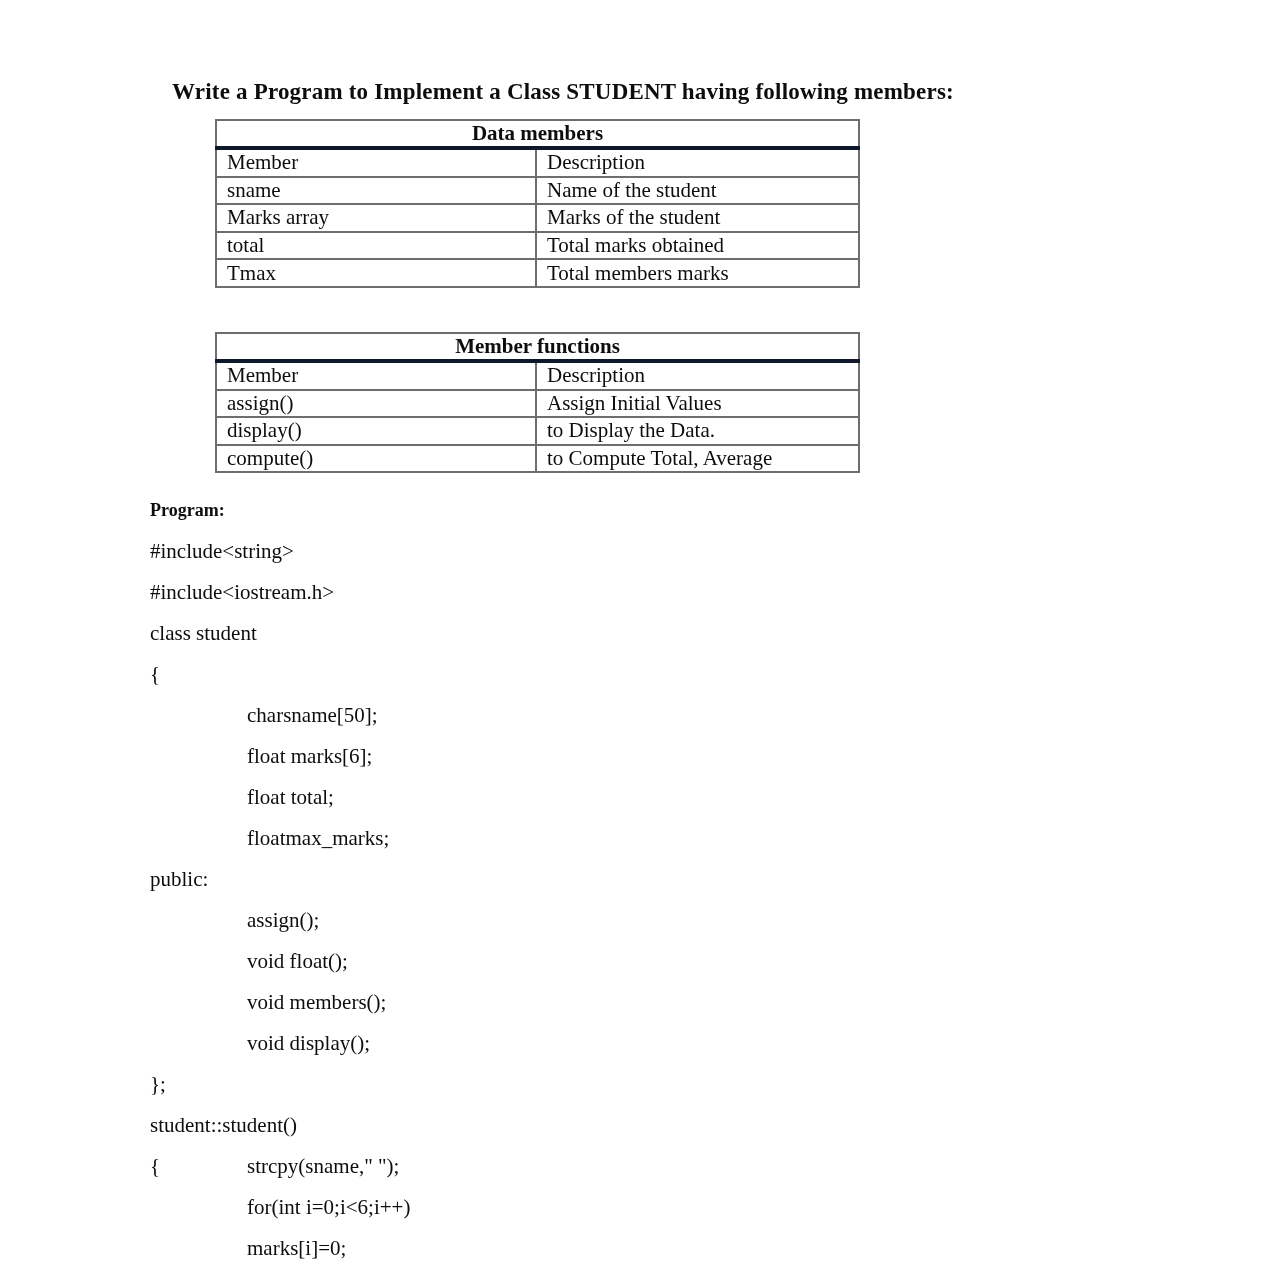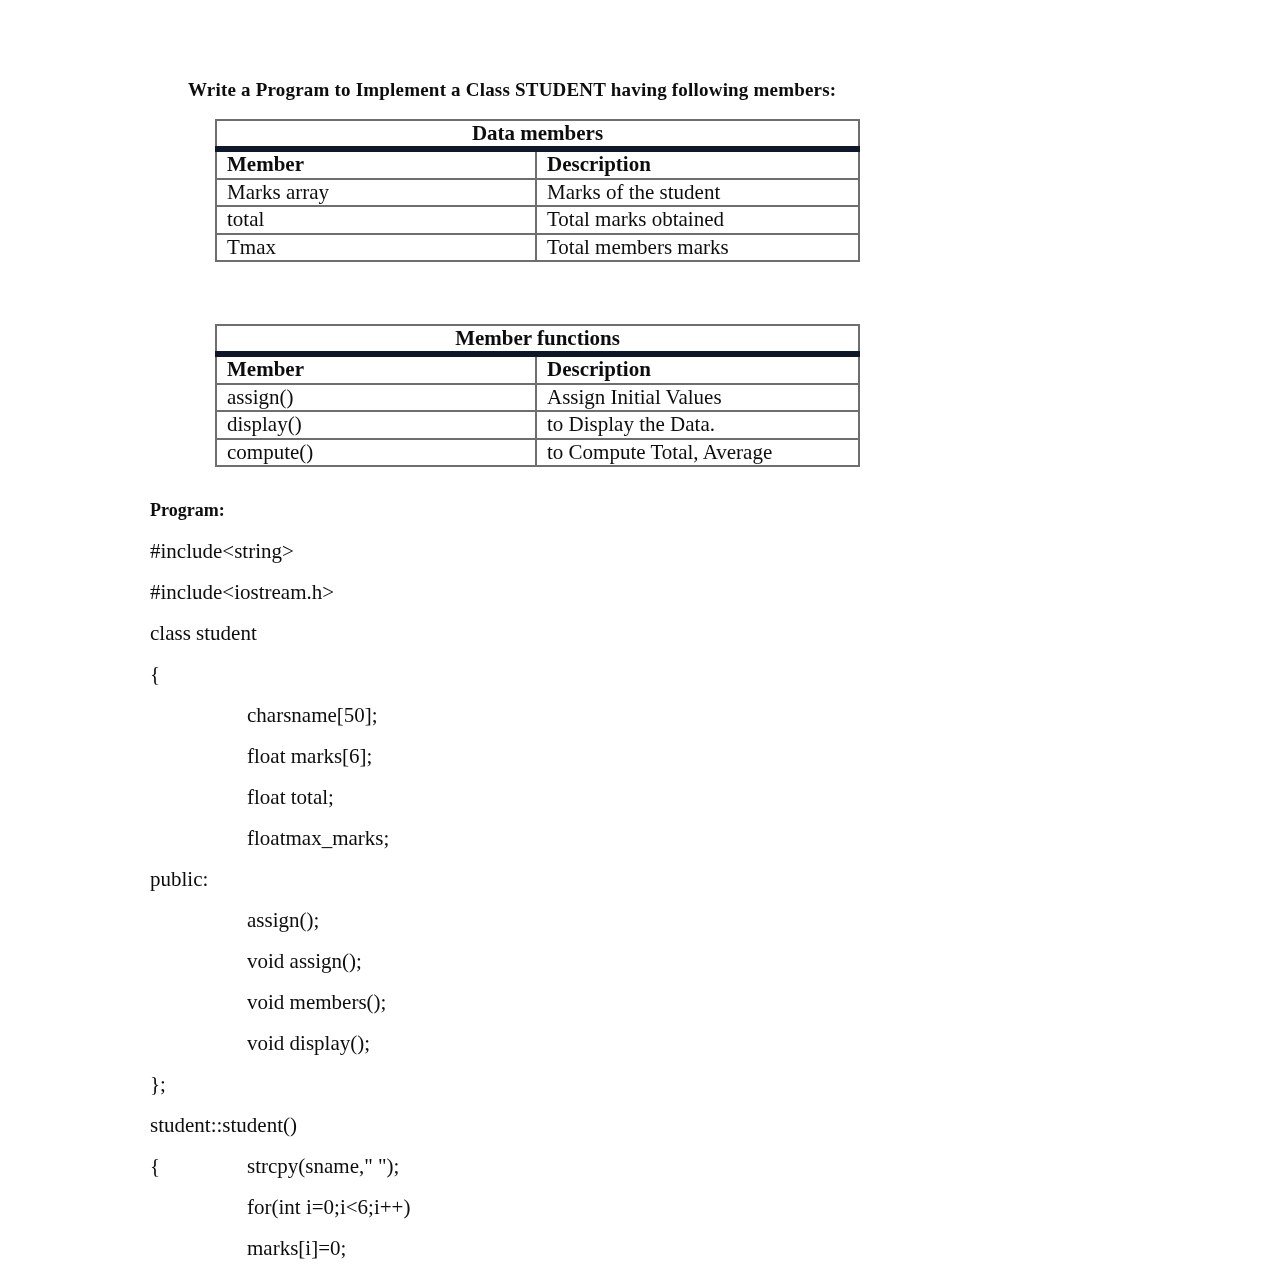--- a/index.html
+++ b/index.html
@@ -11,57 +11,57 @@
     height: 1281px;
     background: #ffffff;
     color: #0d0d0d;
     font-family: "Liberation Serif", "DejaVu Serif", serif;
     position: relative;
     overflow: hidden;
   }
 
   .page-title {
     position: absolute;
-    left: 188px;
+    left: 172px;
     top: 79px;
-    font-size: 19px;
+    font-size: 23px;
     font-weight: bold;
     white-space: nowrap;
     letter-spacing: 0.2px;
   }
 
   table.doc-table {
     position: absolute;
     left: 215px;
     width: 643px;
     border-collapse: collapse;
     table-layout: fixed;
     font-size: 21px;
     border: 2px solid #6e6e6e;
   }
   #table-data-members { top: 119px; }
-  #table-member-functions { top: 324px; border-radius: 6px; }
+  #table-member-functions { top: 332px; border-radius: 6px; }
 
   table.doc-table td {
     border: 2px solid #6e6e6e;
     padding: 0 10px;
     height: 25.6px;
     vertical-align: middle;
     overflow: hidden;
     white-space: nowrap;
   }
   table.doc-table td.caption-cell {
     text-align: center;
     font-weight: bold;
     height: 23.5px;
     border-bottom: 1px solid #1a1a1a;
   }
   table.doc-table tr.header-row td {
-    font-weight: bold;
-    border-top: 6px solid #0f172a;
+    font-weight: normal;
+    border-top: 4px solid #0f172a;
   }
 
   .program-block {
     position: absolute;
     left: 150px;
     top: 490px;
     width: 1000px;
     font-size: 21px;
   }
   .program-label {
@@ -95,20 +95,24 @@
       <col style="width:320px">
       <col style="width:323px">
     </colgroup>
 <tbody>
       <tr>
         <td colspan="2" class="caption-cell">Data members</td>
       </tr>
       <tr class="header-row">
         <td>Member</td>
         <td>Description</td>
+      </tr>
+      <tr>
+        <td>sname</td>
+        <td>Name of the student</td>
       </tr>
       <tr>
         <td>Marks array</td>
         <td>Marks of the student</td>
       </tr>
       <tr>
         <td>total</td>
         <td>Total marks obtained</td>
       </tr>
       <tr>
@@ -152,21 +156,21 @@
       <div class="code-line"><span>#include&lt;string&gt;</span></div>
       <div class="code-line"><span>#include&lt;iostream.h&gt;</span></div>
       <div class="code-line"><span>class student</span></div>
       <div class="code-line"><span>{</span></div>
       <div class="code-line indent-1"><span>charsname[50];</span></div>
       <div class="code-line indent-1"><span>float marks[6];</span></div>
       <div class="code-line indent-1"><span>float total;</span></div>
       <div class="code-line indent-1"><span>floatmax_marks;</span></div>
       <div class="code-line"><span>public:</span></div>
       <div class="code-line indent-1"><span>assign();</span></div>
-      <div class="code-line indent-1"><span>void assign();</span></div>
+      <div class="code-line indent-1"><span>void float();</span></div>
       <div class="code-line indent-1"><span>void members();</span></div>
       <div class="code-line indent-1"><span>void display();</span></div>
       <div class="code-line"><span>};</span></div>
       <div class="code-line"><span>student::student()</span></div>
       <div class="code-line indent-1"><span class="brace-prefix">{</span><span>strcpy(sname," ");</span></div>
       <div class="code-line indent-1"><span>for(int i=0;i&lt;6;i++)</span></div>
       <div class="code-line indent-1"><span>marks[i]=0;</span></div>
     </div>
 </div>
 

